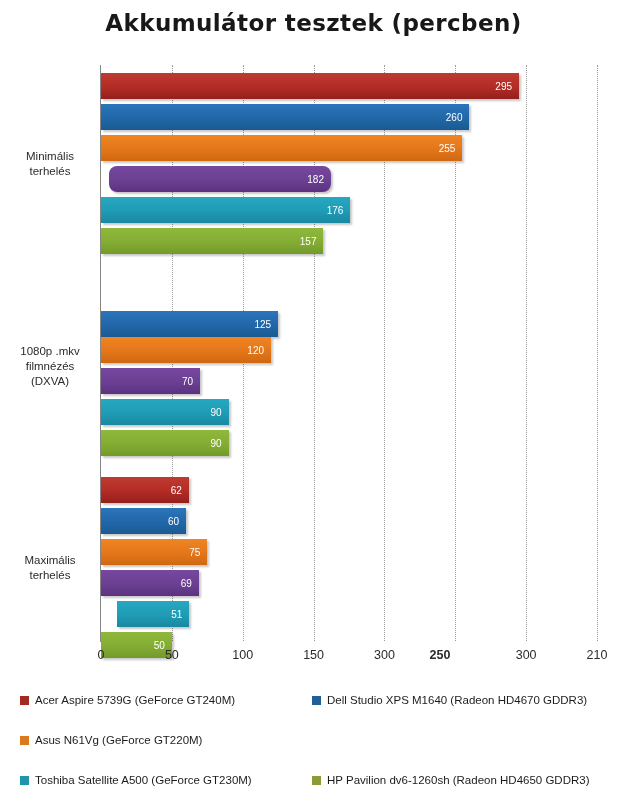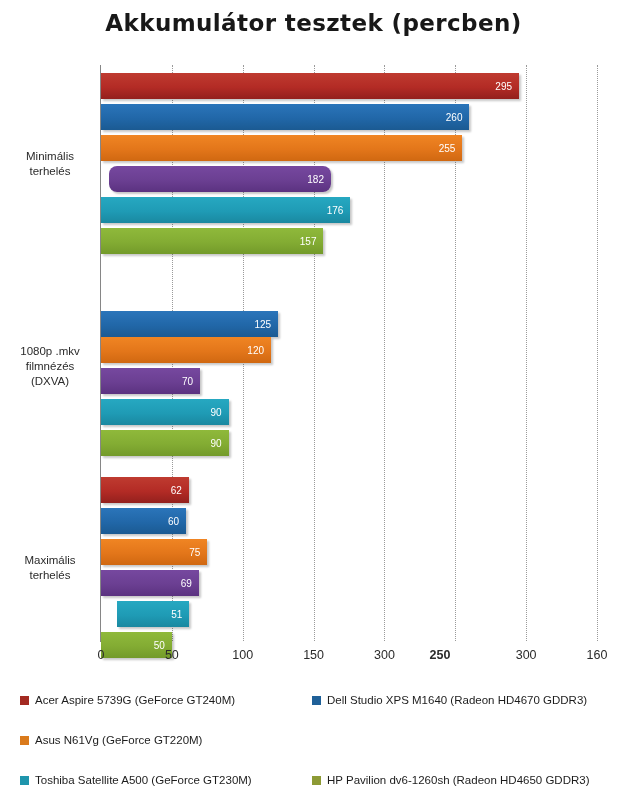--- a/index.html
+++ b/index.html
@@ -213,21 +213,21 @@
         <span class="bar-value">50</span>
       </div>
     </div>
 <div class="tick-label" style="left: 101px;">0</div>
     <div class="tick-label" style="left: 171.857px;">50</div>
     <div class="tick-label" style="left: 242.714px;">100</div>
     <div class="tick-label" style="left: 313.571px;">150</div>
     <div class="tick-label" style="left: 384.429px;">300</div>
     <div class="tick-label" style="left: 440px; font-weight: bold;">250</div>
     <div class="tick-label" style="left: 526.143px;">300</div>
-    <div class="tick-label" style="left: 597px;">160</div>
+    <div class="tick-label" style="left: 597px;">210</div>
   </div>
 
 <div id="legend">
     <div class="legend-item" style="left: 20px; top: 12px;">
       <span class="legend-swatch" style="background: rgb(163, 42, 34);"></span>
       <span class="legend-text">Acer Aspire 5739G (GeForce GT240M)</span>
     </div>
     <div class="legend-item" style="left: 20px; top: 52px;">
       <span class="legend-swatch" style="background: rgb(218, 122, 28);"></span>
       <span class="legend-text">Asus N61Vg (GeForce GT220M)</span>

